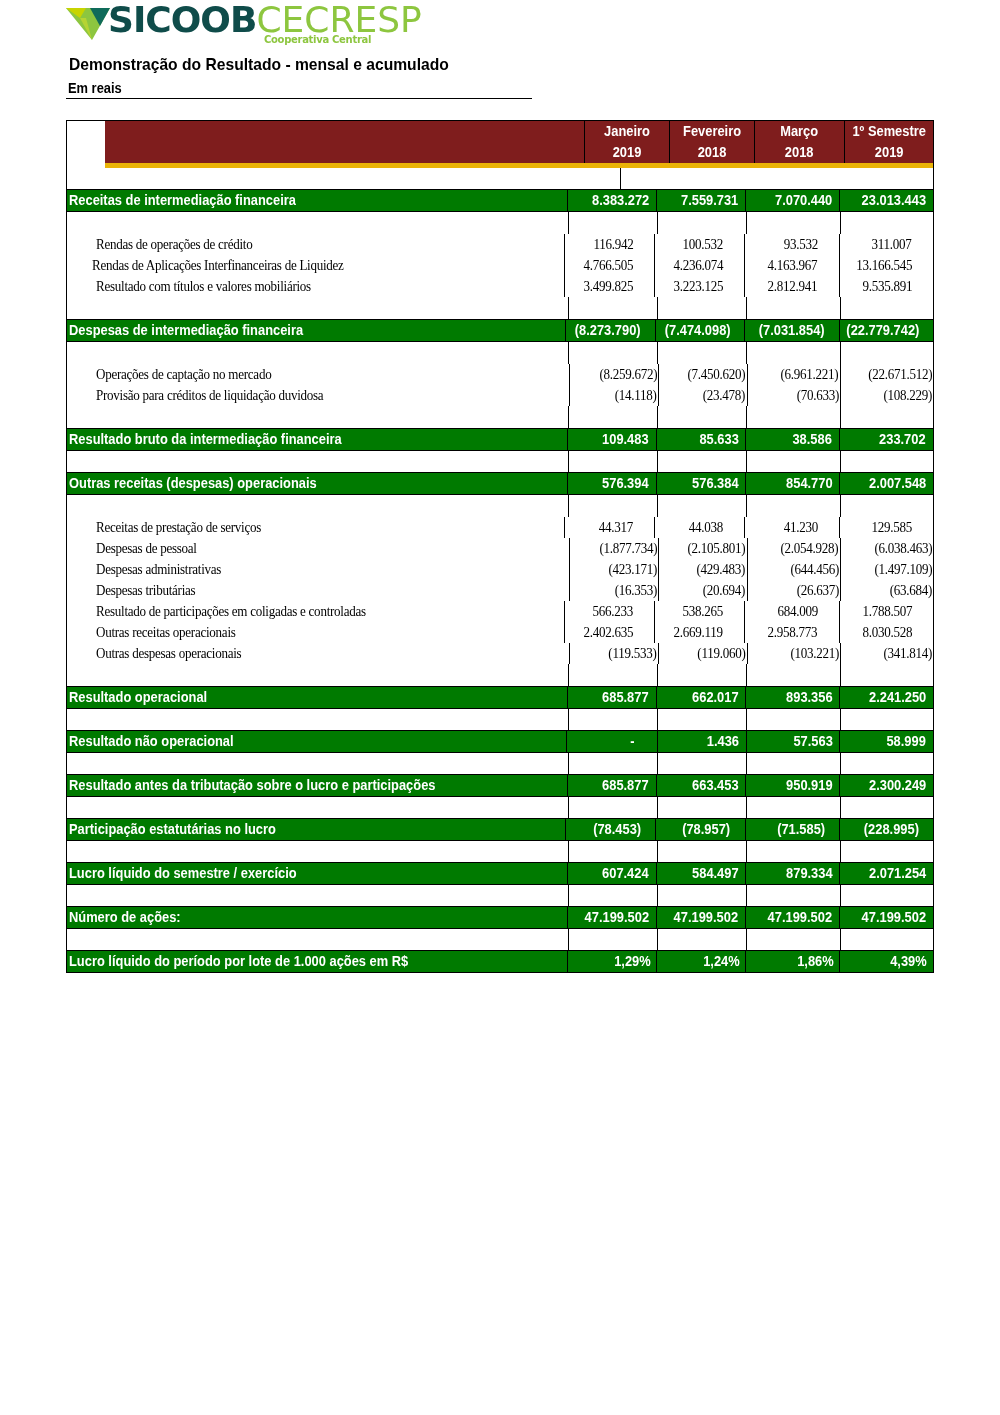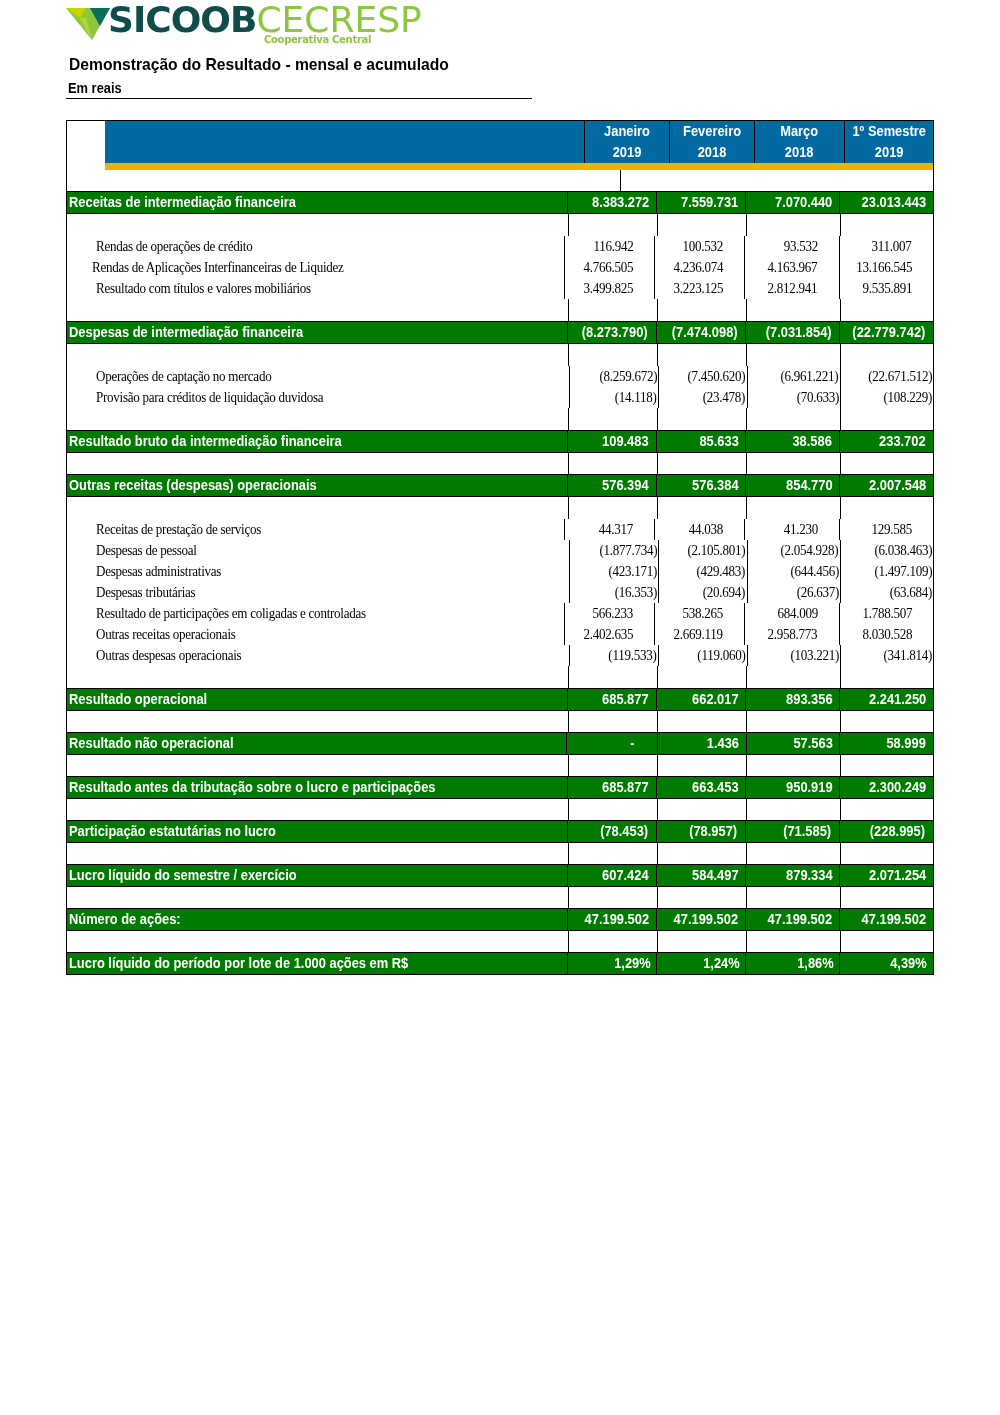--- a/index.html
+++ b/index.html
@@ -16,21 +16,21 @@
   .subtitle { position: absolute; left: 68px; top: 80px; font-size: 14px; font-weight: bold; transform: scaleX(0.92); transform-origin: left; white-space: nowrap; }
   .title-rule { position: absolute; left: 66px; top: 98px; width: 466px; height: 1px; background: #000; }
 
   .table { position: absolute; left: 66px; top: 120px; width: 866px; border: 1px solid #000; border-bottom: none; }
   .row { position: relative; display: flex; height: 21px; }
   .cell { box-sizing: border-box; height: 100%; border-right: 1px solid #000; }
   .cell:last-child { border-right: none; }
   .c-label { width: 554px; }
   .c1 { width: 98px; } .c2 { width: 98px; } .c3 { width: 103px; } .c4 { width: 102px; }
 
-  .row.header { height: 42px; background: #0369a1; border-bottom: 7px solid #eab308; margin-left: 38px; }
+  .row.header { height: 42px; background: #7f1d1d; border-bottom: 5px solid #eab308; margin-left: 38px; }
   .row.header .cell { color: #fff; font-weight: bold; font-size: 14px; text-align: center; line-height: 21px; }
   .row.header .cell span { display: block; transform: scaleX(0.92); }
 
   .row.section { background: #007a00; border-top: 1px solid #000; border-bottom: 1px solid #000; height: 21px; }
   .row.section .cell { color: #fff; font-weight: bold; font-size: 14px; line-height: 20px; }
   .row.section .c-label { padding-left: 2px; }
   .row.section .c-label span { display: inline-block; transform: scaleX(0.92); transform-origin: left; white-space: nowrap; }
   .row.section .num { text-align: right; padding-right: 2px; white-space: nowrap; }
   .row.section .num span { display: inline-block; transform: scaleX(0.92); transform-origin: right; }
 
@@ -39,21 +39,21 @@
   .row.item { height: 21px; }
   .row.item .cell { font-size: 14.5px; line-height: 21px; font-family: Liberation Serif, serif; }
   .row.item .c-label { padding-left: 29px; white-space: nowrap; }
   .row.item .c-label.ind-small { padding-left: 25px; }
   .row.item .c-label span { display: inline-block; transform: scaleX(0.9); transform-origin: left; letter-spacing: -0.3px; }
   .row.item .num { text-align: right; white-space: nowrap; }
   .row.item .num span { display: inline-block; transform: scaleX(0.9); transform-origin: right; letter-spacing: -0.3px; }
   .num.pos { padding-right: 21px; }
   .num.neg { padding-right: 1px; }
   .row.section .num.pos { padding-right: 7px; }
-  .row.section .num.neg { padding-right: 8px; }
+  .row.section .num.neg { padding-right: 14px; }
   .row.section .num.pct { padding-right: 6px; }
   .row.section .num.dash { padding-right: 22px; }
 </style>
 </head>
 <body>
 
 <div class="logo">
   <svg class="logo-mark" viewBox="0 0 44 34">
     <polygon points="0,2 44,2 26,34" fill="#8dc63f"></polygon>
     <polygon points="0,2 20,2 14,12" fill="#c8d400"></polygon>

